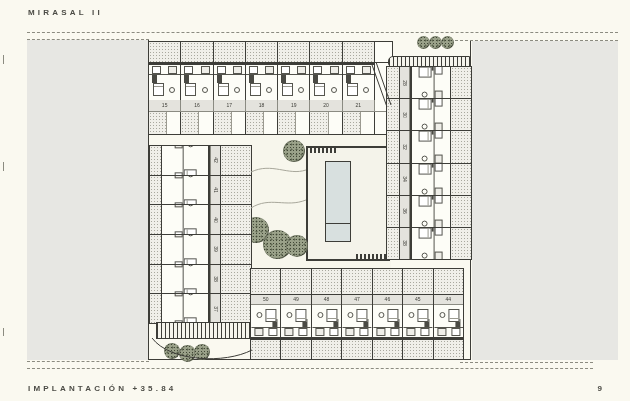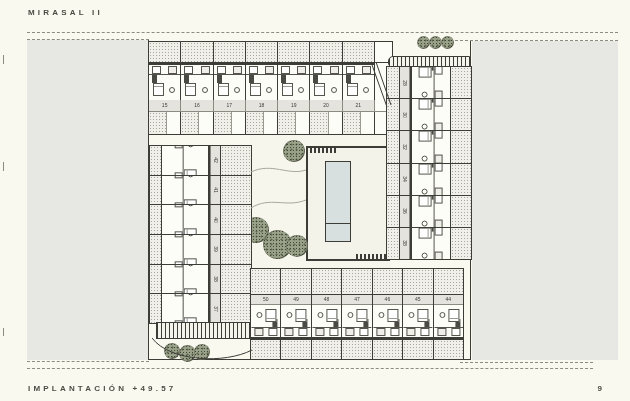--- a/index.html
+++ b/index.html
@@ -596,15 +596,15 @@
   <div class="tree" style="left:441px;top:36px;width:13px;height:13px;"></div>
 
   <svg class="overlay" width="630" height="401" viewBox="0 0 630 401">
     <path d="M251,172 C272,162 288,176 306,170" fill="none" stroke="#A8A79B" stroke-width="1"></path>
     <path d="M251,208 C270,196 286,208 306,200" fill="none" stroke="#A8A79B" stroke-width="1"></path>
     <path d="M371,62 L387,107" stroke="#3D3D38" stroke-width="1"></path>
     <path d="M376,62 L391,105" stroke="#3D3D38" stroke-width="1"></path>
     <path d="M152,338 C170,362 225,364 252,350" fill="none" stroke="#3D3D38" stroke-width="1"></path>
   </svg>
 
-  <div class="footer-text">IMPLANTACIÓN +49.57</div>
+  <div class="footer-text">IMPLANTACIÓN +35.84</div>
   <div class="page-num">9</div>
 </div>
 
 </body></html>

